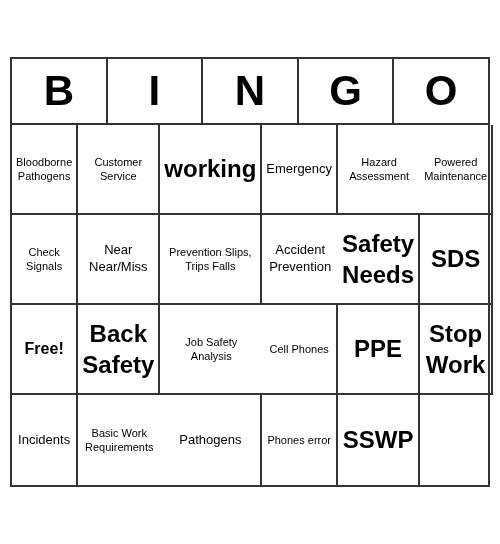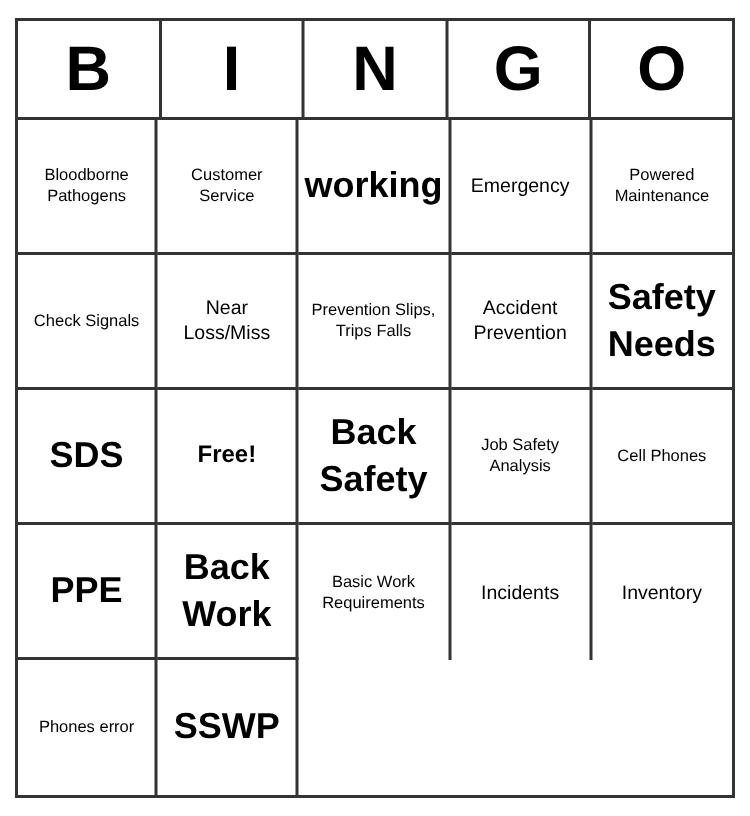--- a/index.html
+++ b/index.html
@@ -26,21 +26,21 @@
       font-size: 42px;
       font-weight: bold;
       padding: 8px 0;
       border-right: 2px solid #333;
     }
     .bingo-header-cell:last-child {
       border-right: none;
     }
     .bingo-grid {
       display: grid;
-      grid-template-columns: repeat(5, 1fr);
+      grid-template-columns: repeat(6, 1fr);
     }
     .bingo-cell {
       border-right: 2px solid #333;
       border-bottom: 2px solid #333;
       min-height: 90px;
       display: flex;
       align-items: center;
       justify-content: center;
       text-align: center;
       padding: 6px 4px;
@@ -87,27 +87,30 @@
       <div class="bingo-cell">
         <span class="cell-medium">Customer Service</span>
       </div>
       <div class="bingo-cell">
         <span class="cell-large">working</span>
       </div>
       <div class="bingo-cell">
         <span>Emergency</span>
       </div>
       <div class="bingo-cell">
+        <span class="cell-small">Hazard Assessment</span>
+      </div>
+      <div class="bingo-cell">
         <span class="cell-small">Powered Maintenance</span>
       </div>
       <div class="bingo-cell">
         <span class="cell-medium">Check Signals</span>
       </div>
       <div class="bingo-cell">
-        <span>Near Loss/Miss</span>
+        <span>Near Near/Miss</span>
       </div>
       <div class="bingo-cell">
         <span class="cell-small">Prevention Slips, Trips Falls</span>
       </div>
       <div class="bingo-cell">
         <span>Accident Prevention</span>
       </div>
       <div class="bingo-cell">
         <span class="cell-large">Safety Needs</span>
       </div>
@@ -123,30 +126,30 @@
       <div class="bingo-cell">
         <span class="cell-medium">Job Safety Analysis</span>
       </div>
       <div class="bingo-cell">
         <span class="cell-medium">Cell Phones</span>
       </div>
       <div class="bingo-cell">
         <span class="cell-large">PPE</span>
       </div>
       <div class="bingo-cell">
-        <span class="cell-large">Back Work</span>
+        <span class="cell-large">Stop Work</span>
+      </div>
+      <div class="bingo-cell">
+        <span>Incidents</span>
       </div>
       <div class="bingo-cell">
         <span class="cell-small">Basic Work Requirements</span>
       </div>
       <div class="bingo-cell">
-        <span>Incidents</span>
-      </div>
-      <div class="bingo-cell">
-        <span>Inventory</span>
+        <span>Pathogens</span>
       </div>
       <div class="bingo-cell">
         <span class="cell-medium">Phones error</span>
       </div>
       <div class="bingo-cell">
         <span class="cell-large">SSWP</span>
       </div>
     </div>
 </div>
 

